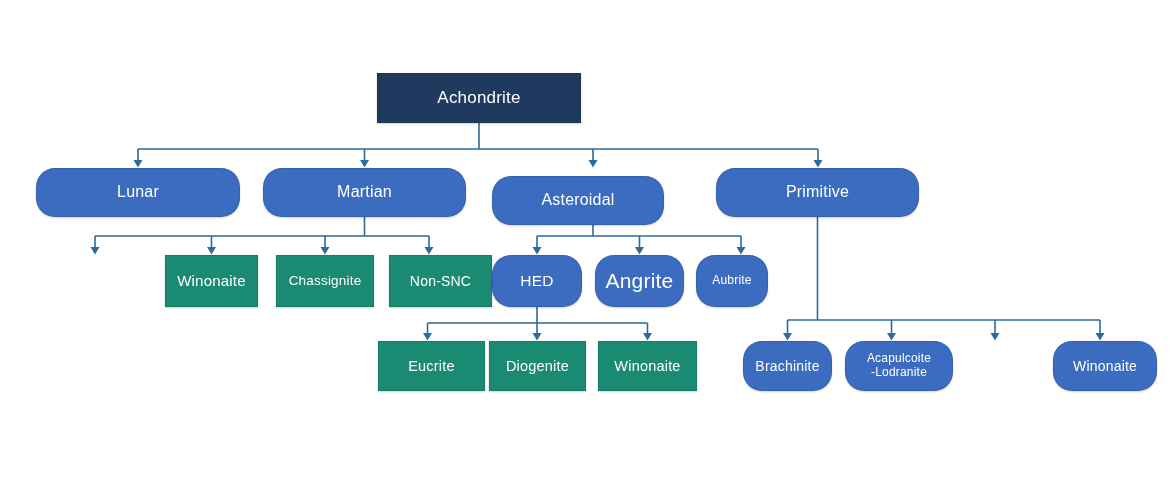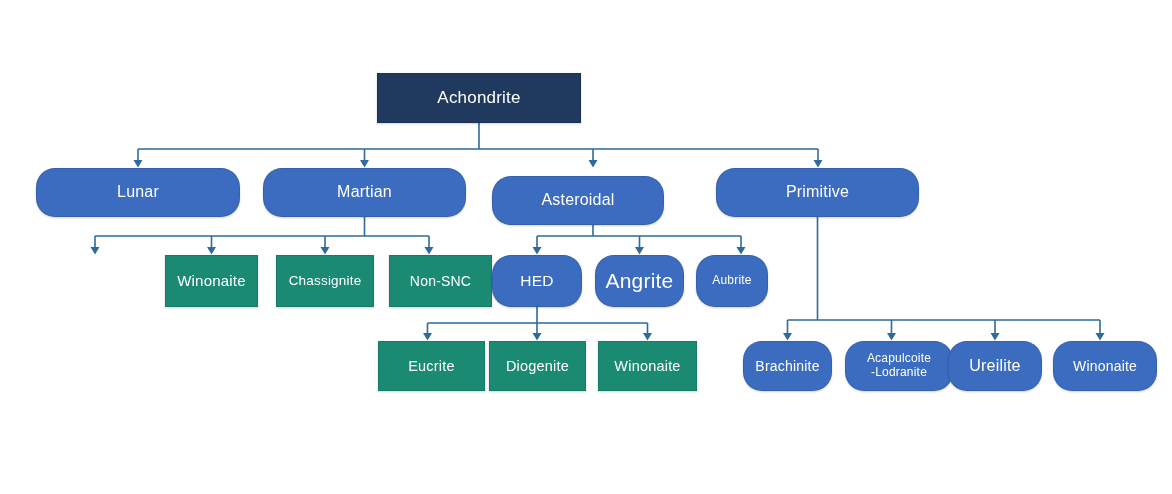--- a/index.html
+++ b/index.html
@@ -90,16 +90,15 @@
 
   <div class="node leaf" style="left:378px;top:341px;width:107px;height:50px;font-size:14.5px">Eucrite</div>
   <div class="node leaf" style="left:489px;top:341px;width:97px;height:50px;font-size:14.5px">Diogenite</div>
   <div class="node leaf" style="left:598px;top:341px;width:99px;height:50px;font-size:14.5px">Winonaite</div>
 
   <div class="node branch" style="left:743px;top:341px;width:89px;height:50px;font-size:14px">Brachinite</div>
   <div class="node branch" style="left:845px;top:341px;width:108px;height:50px;font-size:12px">
     <div>Acapulcoite</div>
     <div>-Lodranite</div>
   </div>
-  <div class="node branch" style="left:948px;top:341px;width:94px;height:50px;font-size:16px">Ureilite</div>
   <div class="node branch" style="left:1053px;top:341px;width:104px;height:50px;font-size:14px">Winonaite</div>
 
 </div>
 
 </body></html>

